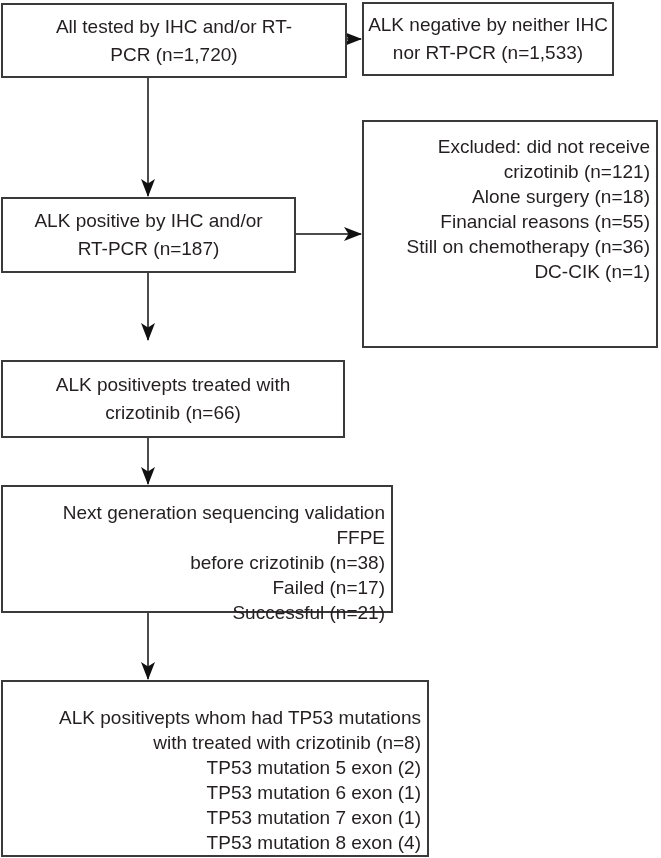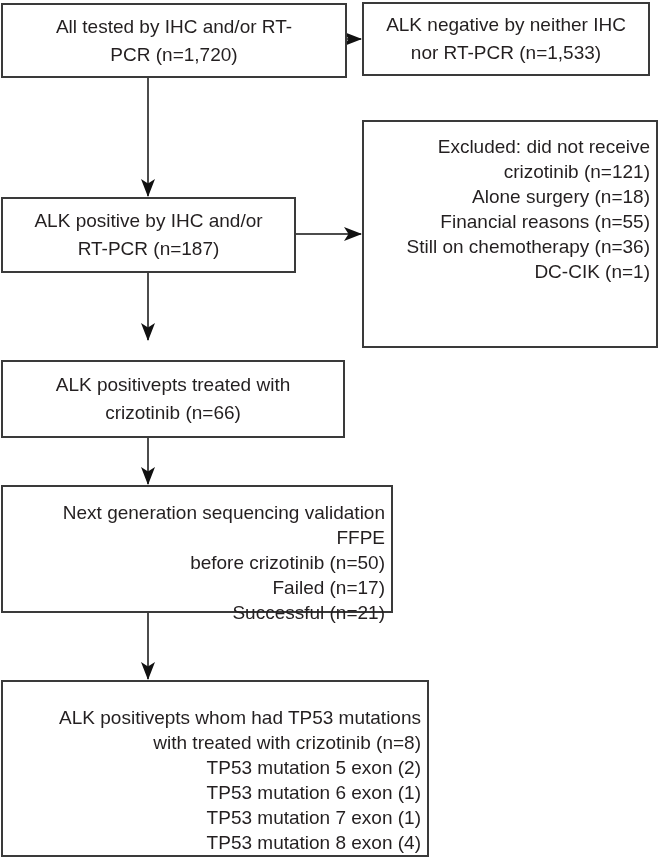--- a/index.html
+++ b/index.html
@@ -63,21 +63,21 @@
     <line x1="148" y1="273" x2="148" y2="340" stroke="#111111" stroke-width="1.5" marker-end="url(#arrowhead)"></line>
     <line x1="148" y1="419" x2="148" y2="484" stroke="#111111" stroke-width="1.5" marker-end="url(#arrowhead)"></line>
     <line x1="148" y1="613" x2="148" y2="679" stroke="#111111" stroke-width="1.5" marker-end="url(#arrowhead)"></line>
   </svg>
 
   <div class="box center" style="left:1px; top:3px; width:346px; height:75px;">
     <div>All tested by IHC and/or RT-</div>
     <div>PCR (n=1,720)</div>
   </div>
 
-  <div class="box center" style="left:362px; top:2px; width:288px; height:74px;">
+  <div class="box center" style="left:362px; top:2px; width:252px; height:74px;">
     <div>ALK negative by neither IHC</div>
     <div>nor RT-PCR (n=1,533)</div>
   </div>
 
   <div class="box center" style="left:1px; top:197px; width:295px; height:76px;">
     <div>ALK positive by IHC and/or</div>
     <div>RT-PCR (n=187)</div>
   </div>
 
   <div class="box left excluded" style="left:362px; top:120px; width:296px; height:228px;">
@@ -89,21 +89,21 @@
     <div class="indent">DC-CIK (n=1)</div>
   </div>
 
   <div class="box center" style="left:1px; top:360px; width:344px; height:78px;">
     <div>ALK positivepts treated with</div>
     <div>crizotinib (n=66)</div>
   </div>
 
   <div class="box left ngs" style="left:1px; top:485px; width:392px; height:128px;">
     <div>Next generation sequencing validation FFPE</div>
-    <div>before crizotinib (n=50)</div>
+    <div>before crizotinib (n=38)</div>
     <div class="indent-sm">Failed (n=17)</div>
     <div class="indent-sm">Successful (n=21)</div>
   </div>
 
   <div class="box left tp53" style="left:1px; top:680px; width:428px; height:177px;">
     <div>ALK positivepts whom had TP53 mutations</div>
     <div>with treated with crizotinib (n=8)</div>
     <div class="indent-sm">TP53 mutation 5 exon (2)</div>
     <div class="indent-sm">TP53 mutation 6 exon (1)</div>
     <div class="indent-sm">TP53 mutation 7 exon (1)</div>

